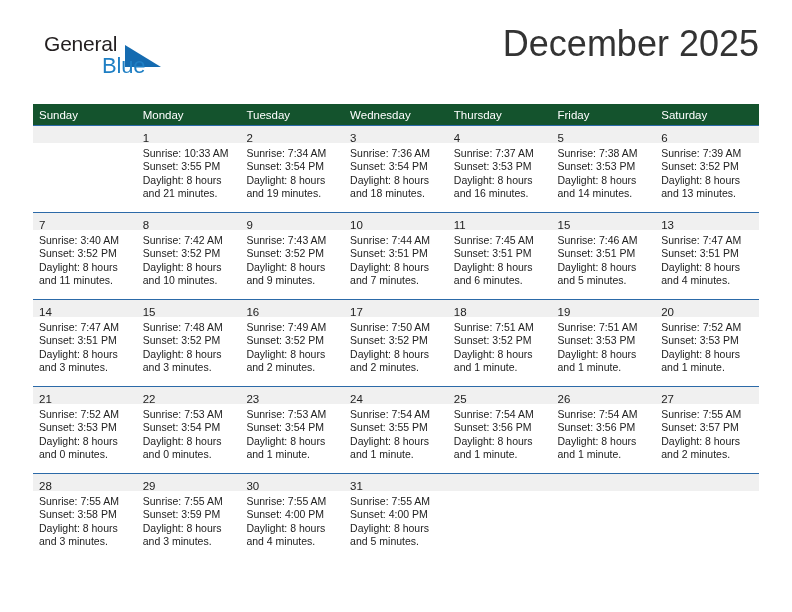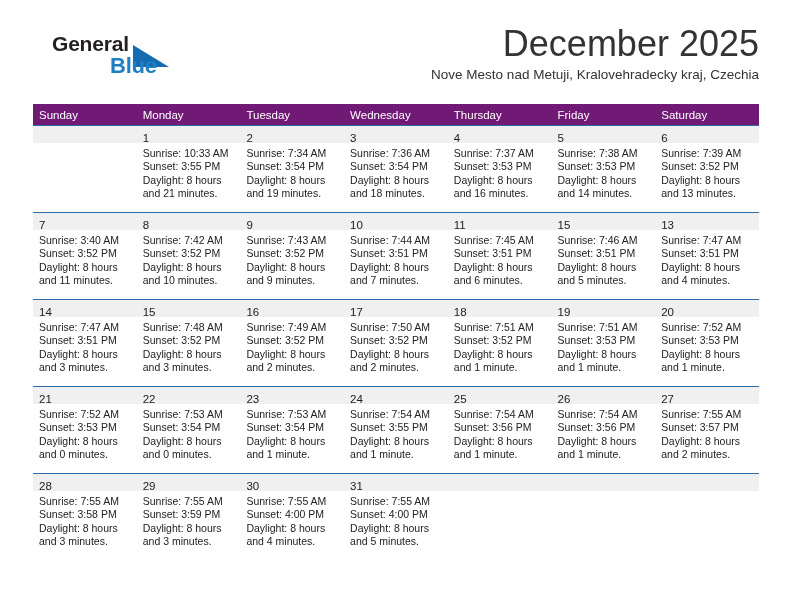--- a/index.html
+++ b/index.html
@@ -24,25 +24,24 @@
   
   .header {
     position: absolute;
     left: 33px;
     top: 28px;
     right: 33px;
     height: 70px;
   }
   .brand {
     position: absolute;
-    left: 16px;
+    left: 8px;
     top: 4px;
     width: 180px;
     height: 56px;
-    font-weight: bold;
   }
   .brand-general {
     position: absolute;
     left: 3px;
     top: 0px;
     font-size: 21px;
     letter-spacing: -0.2px;
     color: #231f20;
     font-family: "Liberation Sans", sans-serif;
   }
@@ -90,21 +89,21 @@
   
   .calendar {
     position: absolute;
     left: 33px;
     top: 104px;
     width: 726px;
     border-collapse: collapse;
     table-layout: fixed;
   }
   .calendar th {
-    background: #701a75;
+    background: #14532d;
     color: #ffffff;
     font-size: 11.5px;
     font-weight: normal;
     text-align: left;
     padding: 4px 0 4px 6px;
     height: 13px;
     border: none;
   }
   .calendar td {
     width: 103.7px;
@@ -149,21 +148,20 @@
   <div class="header">
 
     <div class="brand">
       <span class="brand-general">General</span>
       <span class="brand-triangle"></span>
       <span class="brand-blue">Blue</span>
     </div>
 
     <div class="title-block">
       <div class="cal-title">December 2025</div>
-      <div class="cal-subtitle">Nove Mesto nad Metuji, Kralovehradecky kraj, Czechia</div>
     </div>
 
   </div>
 
   <table class="calendar">
     <thead>
       <tr>
         <th>Sunday</th>
         <th>Monday</th>
         <th>Tuesday</th>

